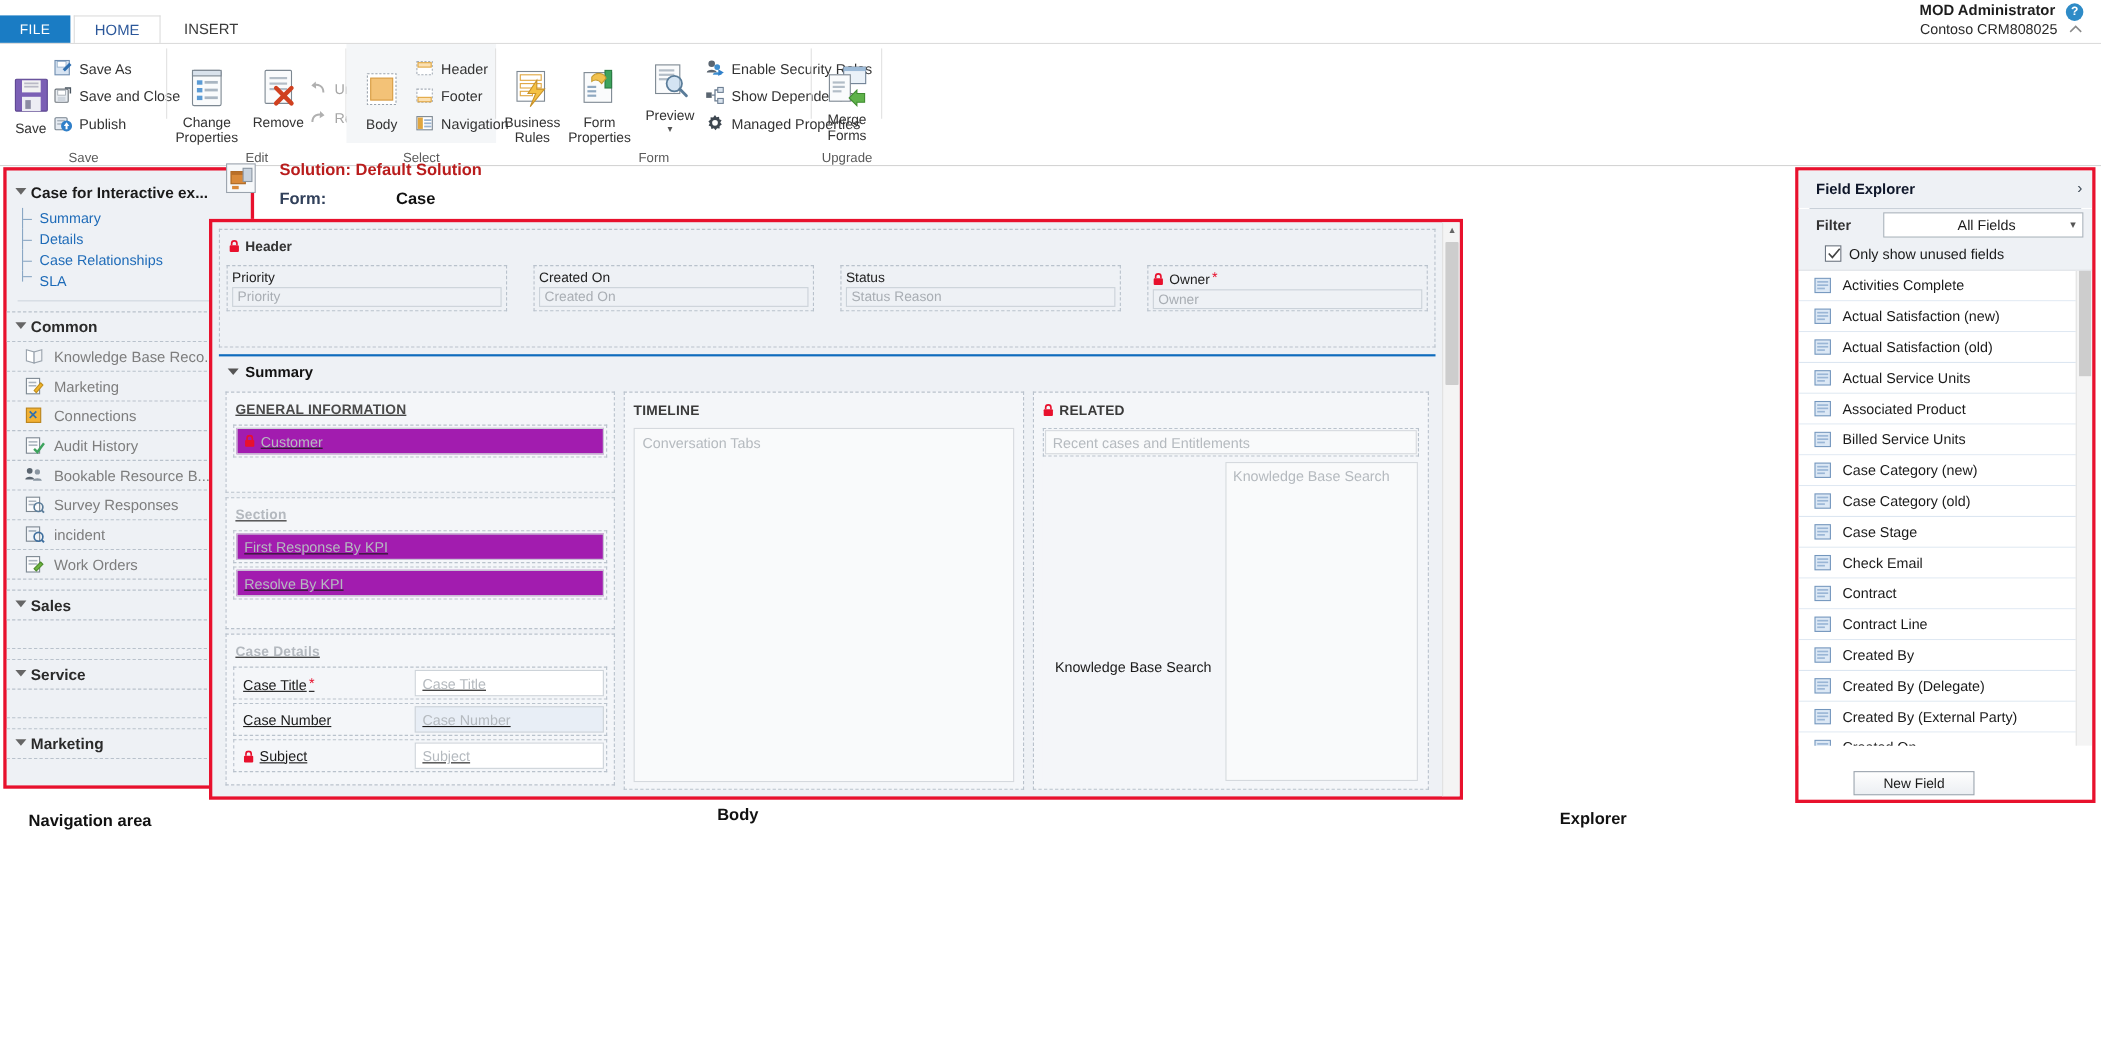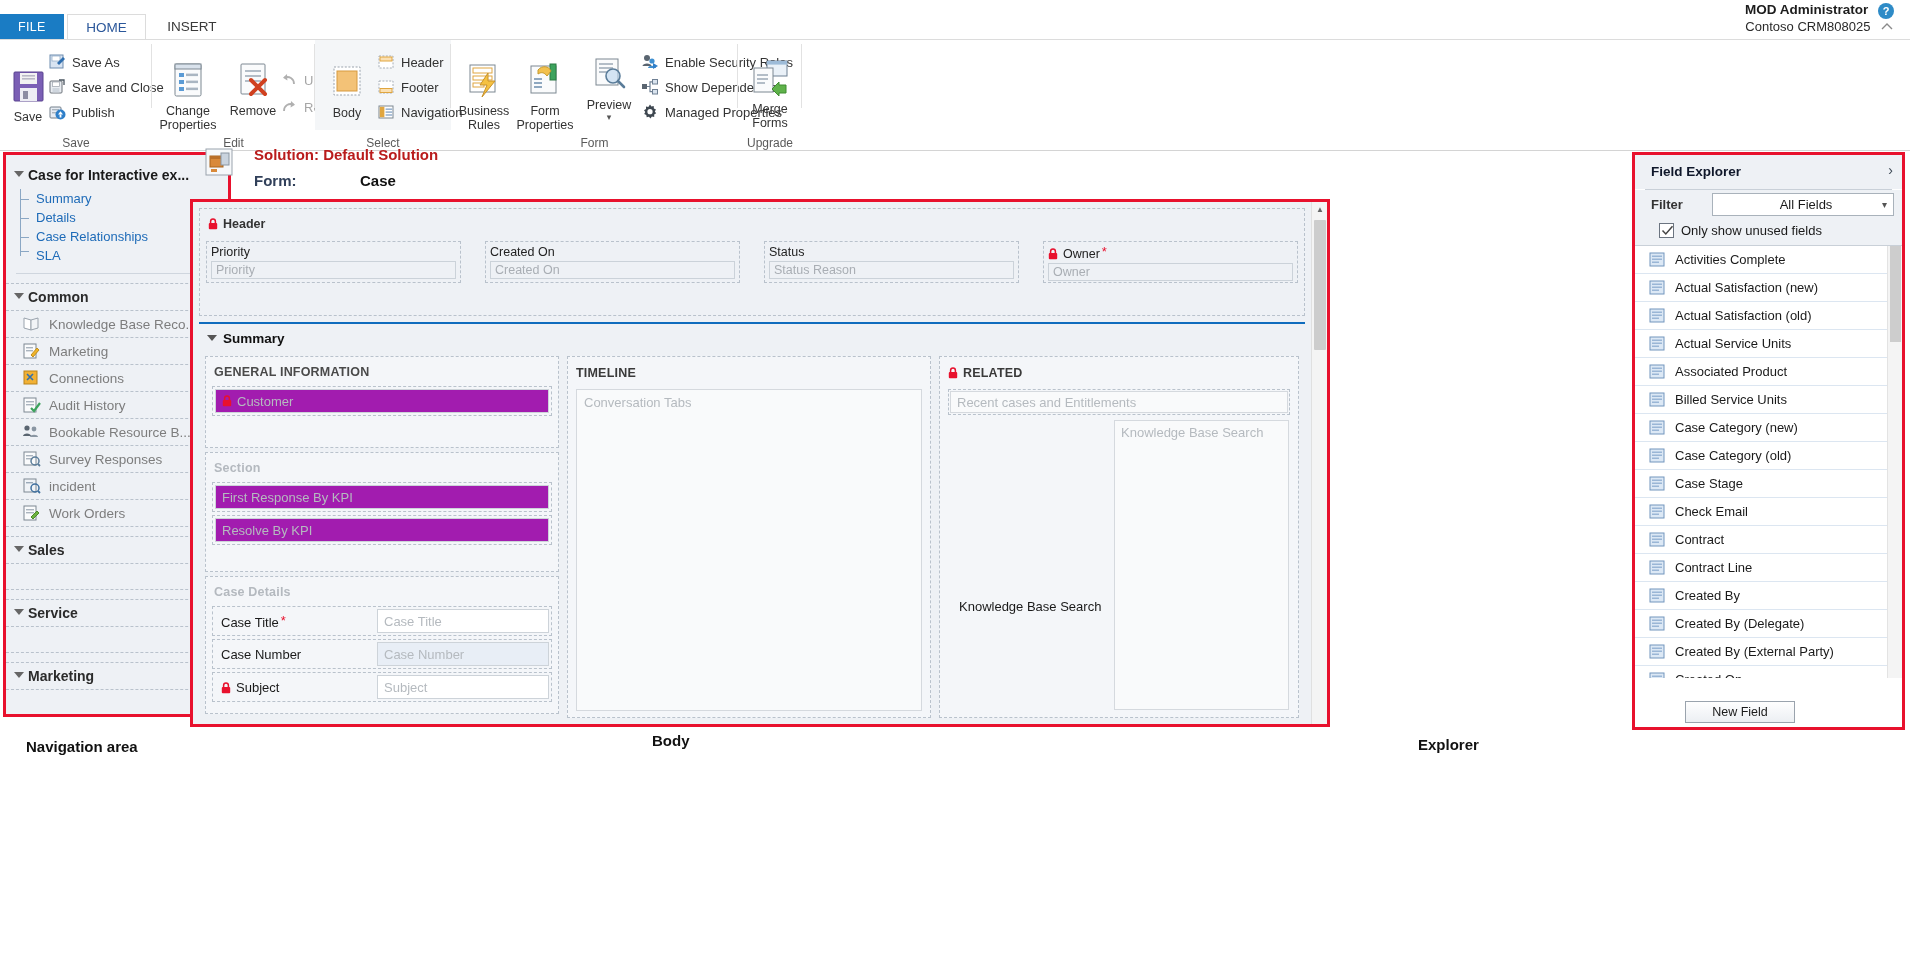--- a/index.html
+++ b/index.html
@@ -144,21 +144,21 @@
 
   .summary-tab {
     position:absolute; left:6px; top:120px; right:6px; bottom:6px;
     border-top:2px solid #0f6cbd; background:#eef1f5;
   }
   .sum-title { font-size:13.5px; font-weight:bold; color:#111; padding:7px 0 6px 24px; position:relative; }
   .sum-title .tri { left:8px; top:11px; border-top-color:#555; }
 
   .cols { position:absolute; left:6px; right:6px; top:32px; bottom:0; display:flex; gap:8px; }
   .col { border:1px dashed #b9c2cc; background:#f4f6f9; position:relative; }
-  .col-left { width:354px; display:flex; flex-direction:column; gap:0; border:none; background:transparent; }
+  .col-left { width:354px; display:flex; flex-direction:column; gap:0; border:none; background:transparent;text-decoration:underline; }
   .col-mid { flex:1; }
   .col-right { width:360px; }
 
   .sub-sec { border:1px dashed #b9c2cc; background:#f4f6f9; margin-bottom:4px; padding:0 6px 8px 6px; }
   .sub-title { font-size:12.5px; font-weight:bold; color:#4a4a4a; padding:8px 0 7px 2px; letter-spacing:.2px; }
   .sub-title.muted { color:#b4b9bf; }
   .ctl {
     border:1px dashed #b9c2cc; padding:2px; margin-bottom:3px;
   }
   .ctl-input {

